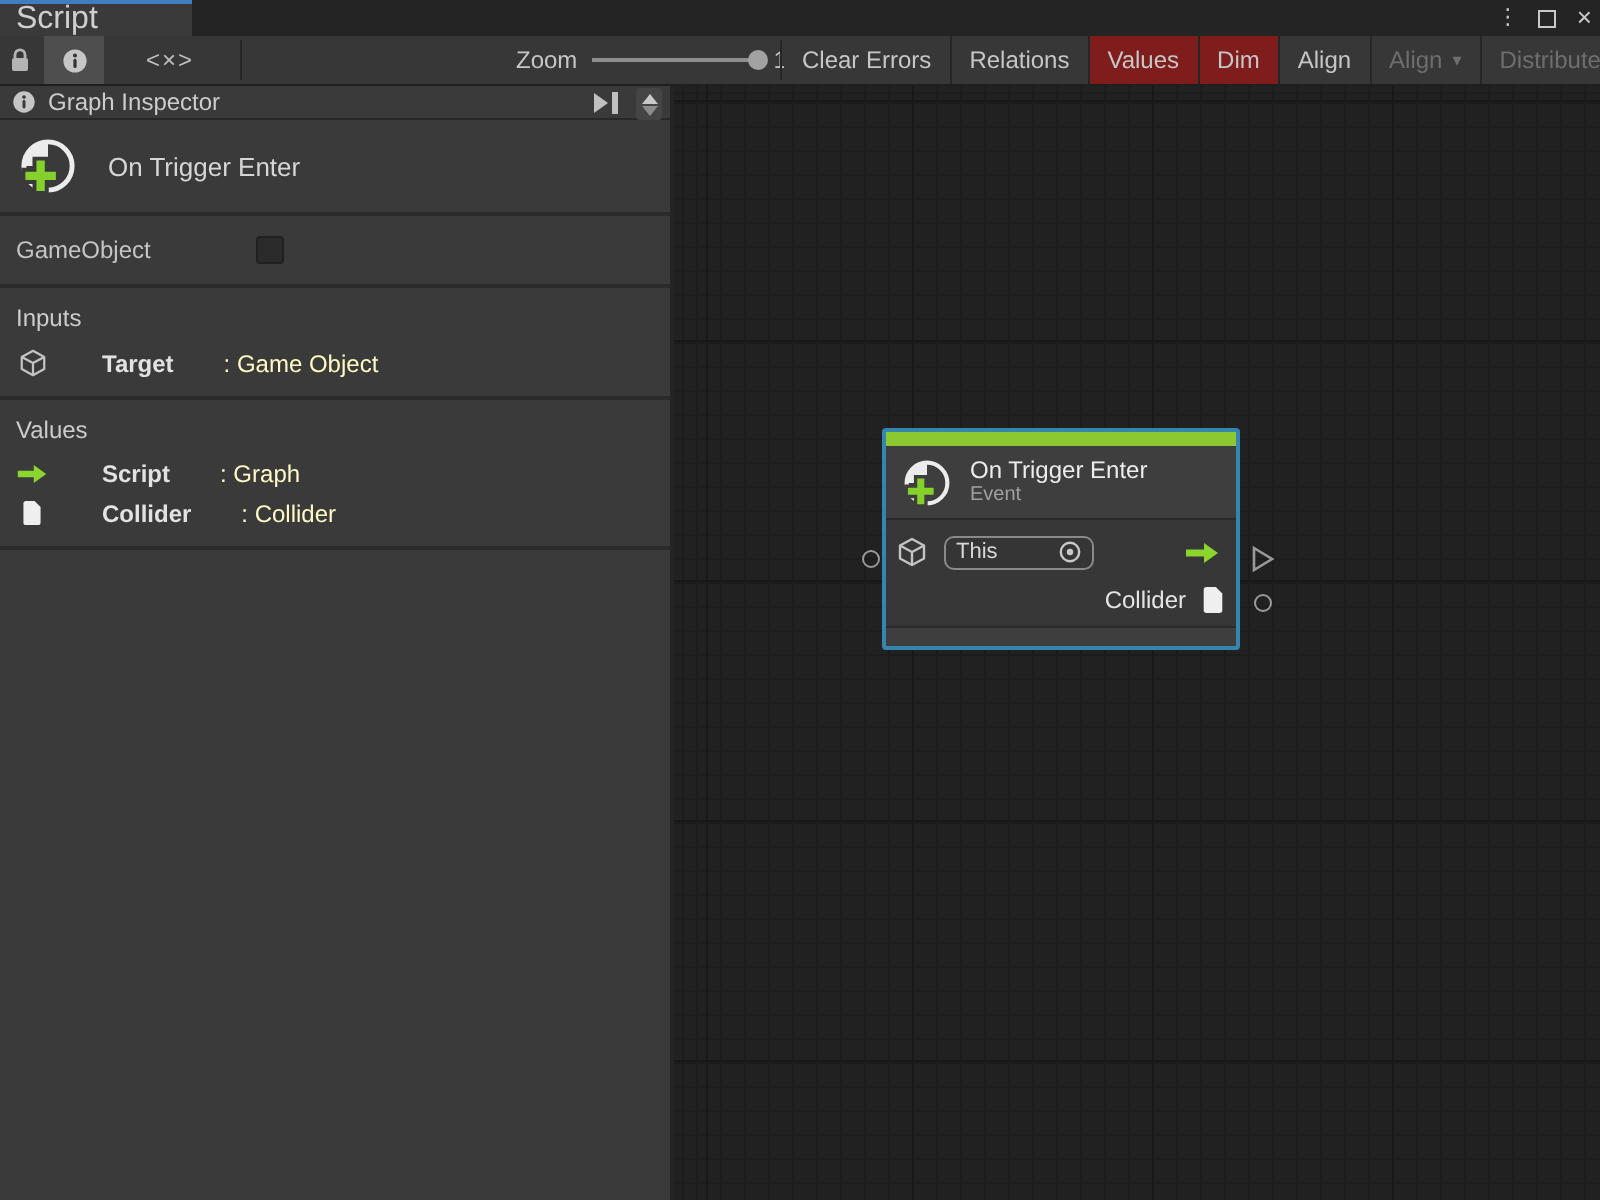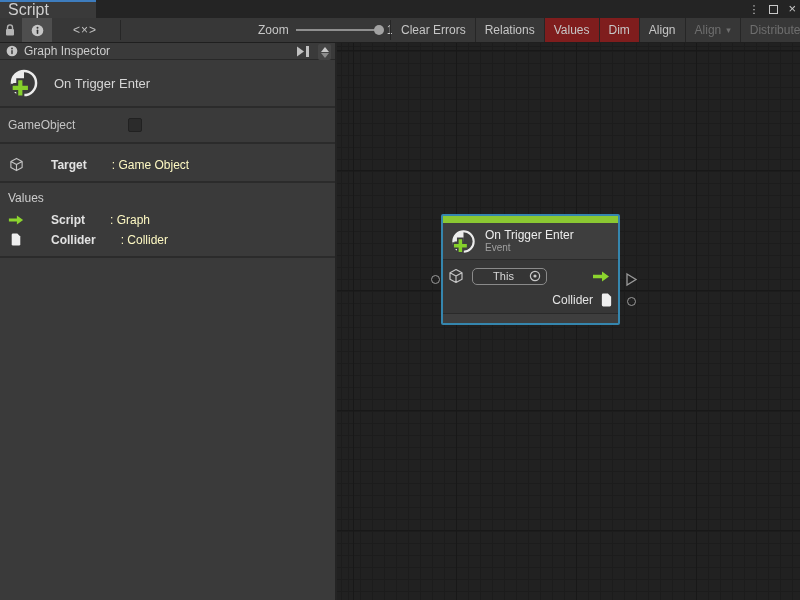--- a/index.html
+++ b/index.html
@@ -85,21 +85,21 @@
   #node-header { height:36px; background:#3e3e3e; display:flex; align-items:center; padding-left:7px; }
   #node-header .txt { margin-left:8px; display:flex; flex-direction:column; justify-content:center; }
   #node-header .title { color:#ececec; font-size:12px; line-height:14px; }
   #node-header .subtitle { color:#a0a0a0; font-size:10px; line-height:12px; }
   .node-divider { height:1px; background:#2a2a2a; }
   #node-body { padding:3px 5px 2px 5px; background:#373737; }
   #node-row1 { height:26px; display:flex; align-items:center; }
   #this-dropdown { margin-left:8px; width:75px; height:17px; border:1.5px solid #8a8a8a;
                    border-radius:5px; background:#353535; display:flex; align-items:center;
                    padding:0 5px; }
-  #this-dropdown .val { color:#d8d8d8; font-size:11px; flex:1;text-align:center; }
+  #this-dropdown .val { color:#d8d8d8; font-size:11px; flex:1; }
   #node-row1 .flow-out { margin-left:auto; margin-right:3px; display:flex; }
   #node-row2 { height:22px; display:flex; align-items:center; justify-content:flex-end; }
   #node-row2 .label { color:#e4e4e4; font-size:12px; margin-right:7px; }
   #node-footer { height:9px; background:#3e3e3e; }
 
   
   .port-circle { position:absolute; width:9px; height:9px; border:1.3px solid #9a9a9a;
                  border-radius:50%; }
   #port-in-left { left:94px; top:232px; }
   #port-out-circle { left:290px; top:254px; }
@@ -199,20 +199,21 @@
       </svg>
       <span class="title">On Trigger Enter</span>
     </div>
 
     <div id="coroutine-row" class="insp-block">
       <span class="label">GameObject</span>
       <div id="coroutine-checkbox"></div>
     </div>
 
     <div class="io-section insp-block">
+      <div class="io-header">Inputs</div>
       <div class="io-row">
         <span class="icon">
           <svg width="15" height="15" viewBox="0 0 16 16">
             <path d="M8 1.5 L14 4.75 V11.25 L8 14.5 L2 11.25 V4.75 Z M2 4.75 L8 8 L14 4.75 M8 8 V14.5" fill="none" stroke="#c4c4c4" stroke-width="1.2" stroke-linejoin="round"></path>
           </svg>
         </span>
         <span class="name">Target</span>
         <span class="type">: Game Object</span>
       </div>
     </div>

